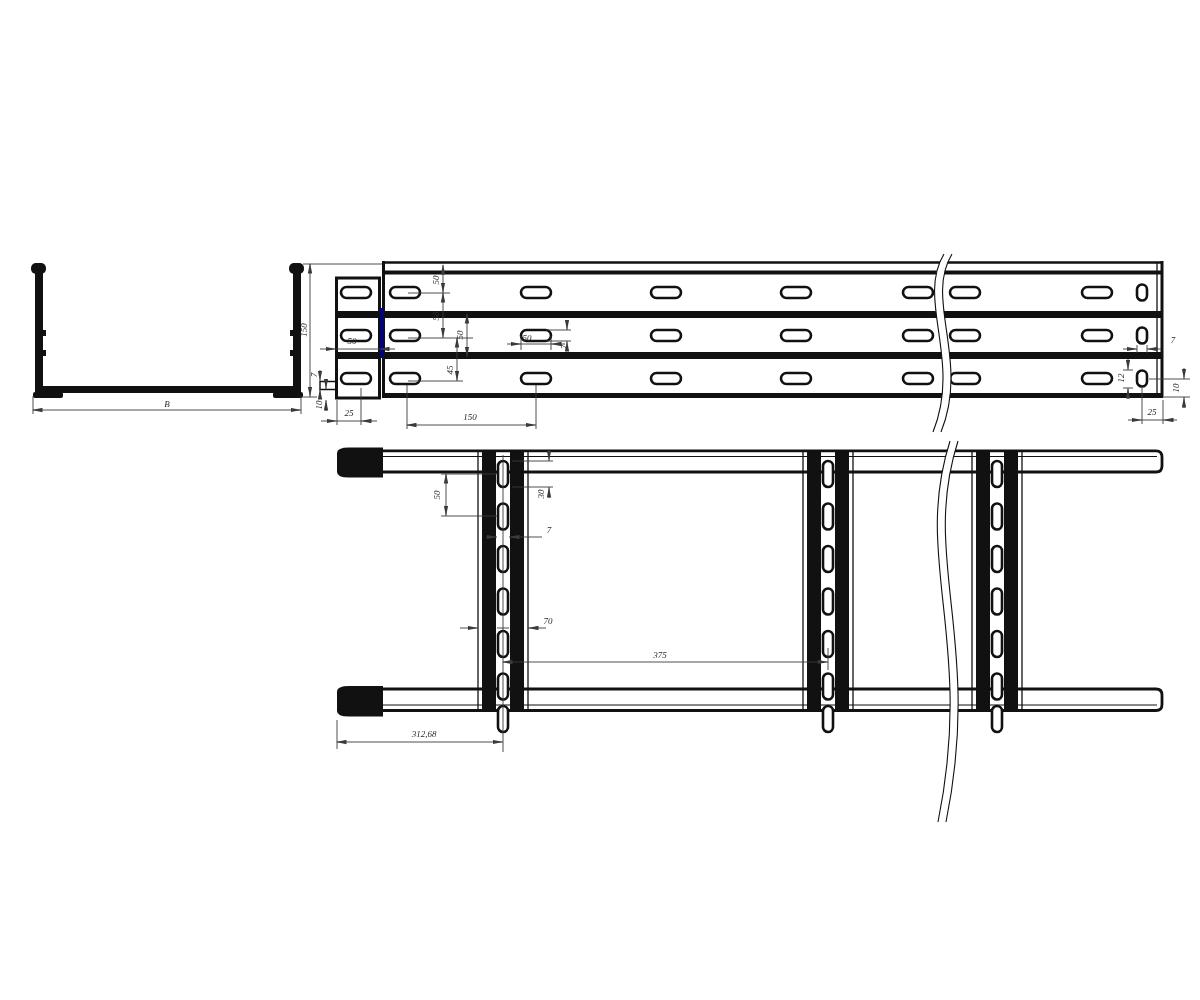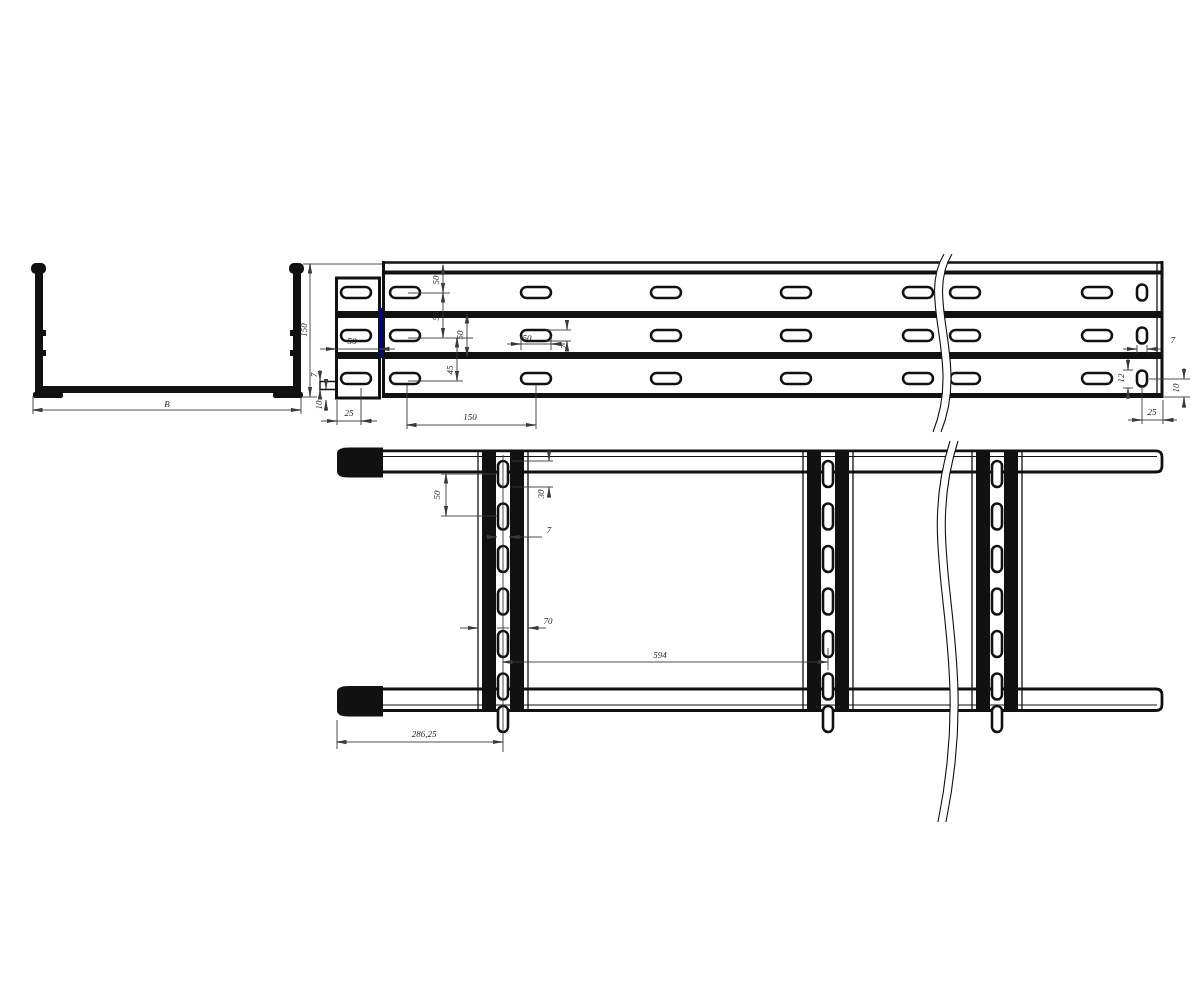--- a/index.html
+++ b/index.html
@@ -229,15 +229,15 @@
 
 <span class="dim" style="left:1173px;top:340px">7</span>
 <span class="dim rot" style="left:1121px;top:378px">12</span>
 <span class="dim rot" style="left:1176px;top:388px">10</span>
 <span class="dim" style="left:1152px;top:412px">25</span>
 
 <span class="dim rot" style="left:437px;top:495px">50</span>
 <span class="dim rot" style="left:541px;top:494px">30</span>
 <span class="dim" style="left:549px;top:530px">7</span>
 <span class="dim" style="left:548px;top:621px">70</span>
-<span class="dim" style="left:660px;top:655px">594</span>
-<span class="dim" style="left:424px;top:734px">286,25</span>
+<span class="dim" style="left:660px;top:655px">375</span>
+<span class="dim" style="left:424px;top:734px">312,68</span>
 </div>
 
 </body></html>

